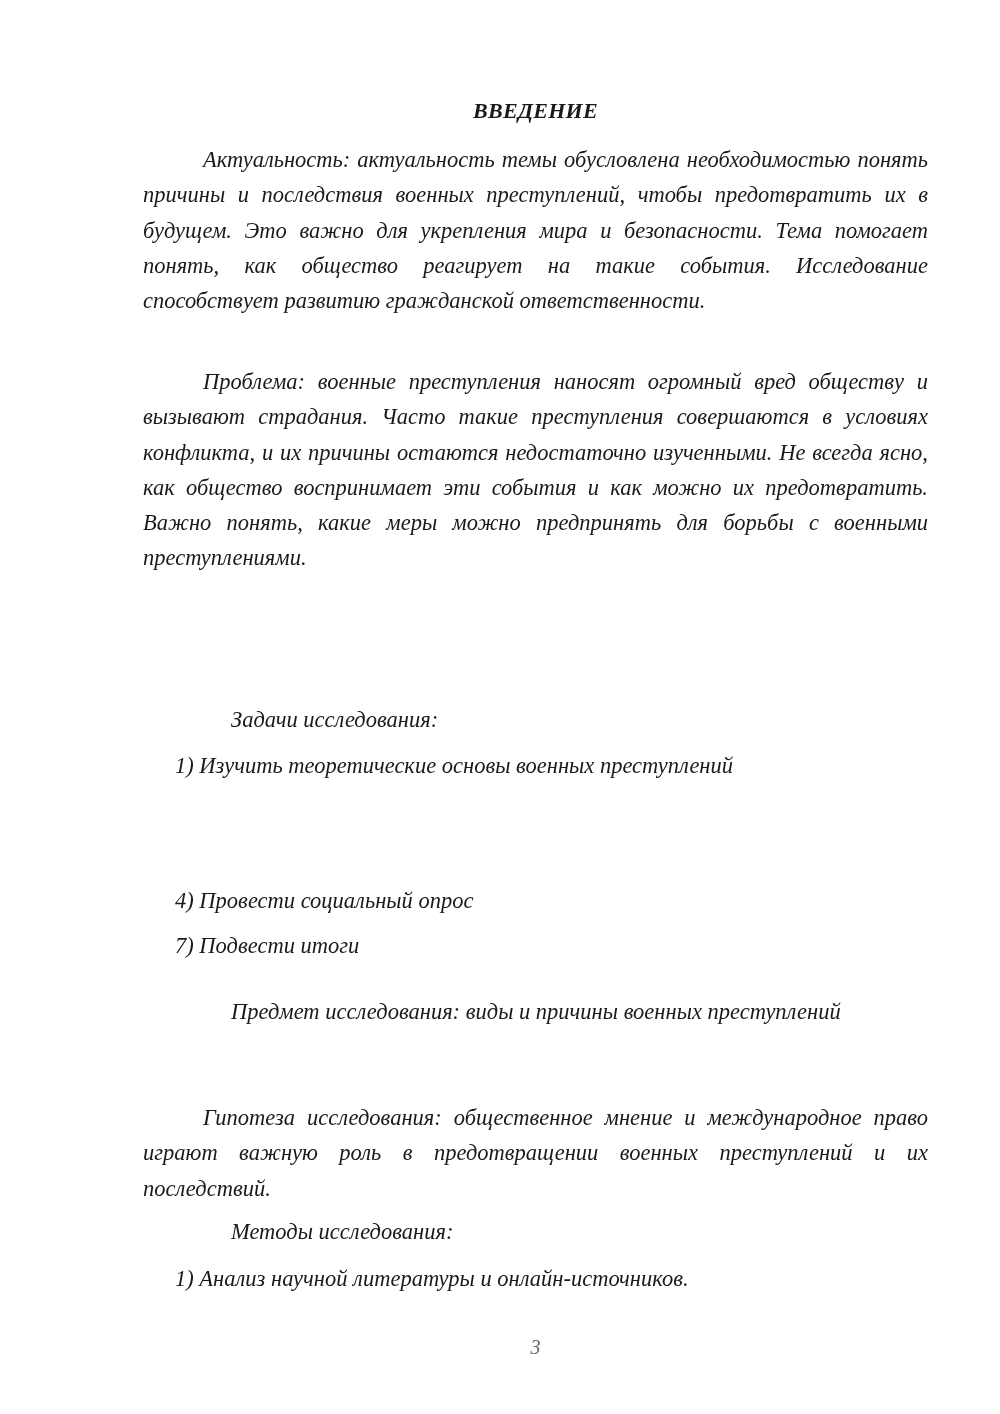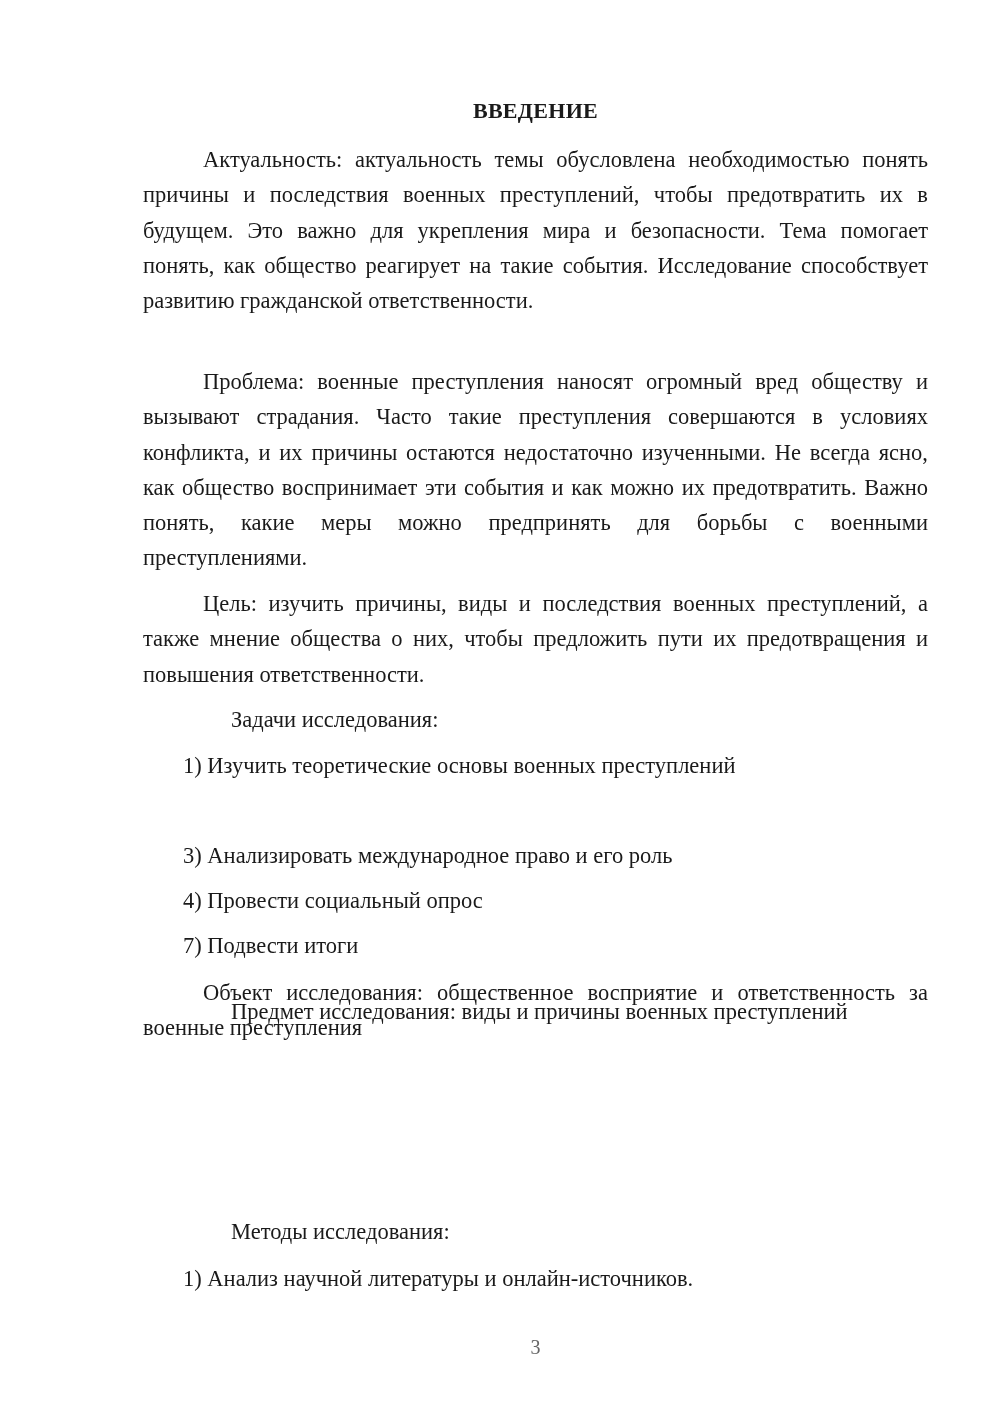--- a/index.html
+++ b/index.html
@@ -14,20 +14,21 @@
       overflow: hidden;
       font-family: "Liberation Serif", "DejaVu Serif", serif;
       color: #1a1a1a;
     }
     .page {
       position: absolute;
       left: 143px;
       top: 0;
       width: 785px;
       height: 1414px;
+      font-style: italic;
     }
     .title {
       position: absolute;
       top: 97px;
       left: 0;
       width: 785px;
       text-align: center;
       font-weight: bold;
       font-size: 22px;
       line-height: 28px;
@@ -39,21 +40,21 @@
       width: 785px;
       font-size: 22.5px;
       line-height: 35.3px;
       text-align: justify;
       text-indent: 60px;
       margin: 0;
     }
     .para.last-left { text-align-last: left; }
     .list-item {
       position: absolute;
-      left: 40px;
+      left: 32px;
       font-size: 22.5px;
       line-height: 30px;
       white-space: nowrap;
     }
     .plain-line {
       position: absolute;
       left: 60px;
       font-size: 22.5px;
       line-height: 30px;
       white-space: nowrap;
@@ -73,32 +74,30 @@
 <body>
 
 <div class="page">
 
   <div class="title">ВВЕДЕНИЕ</div>
 
   <p class="para" style="top:364px;">Проблема: военные преступления наносят огромный вред обществу и вызывают страдания. Часто такие преступления совершаются в условиях конфликта, и их причины остаются недостаточно изученными. Не всегда ясно, как общество воспринимает эти события и как можно их предотвратить. Важно понять, какие меры можно предпринять для борьбы с военными преступлениями.</p>
 
   <p class="para" style="top:142px;">Актуальность: актуальность темы обусловлена необходимостью понять причины и последствия военных преступлений, чтобы предотвратить их в будущем. Это важно для укрепления мира и безопасности. Тема помогает понять, как общество реагирует на такие события. Исследование способствует развитию гражданской ответственности.</p>
 
-  <p class="para" style="top:586px;">Цель: изучить причины, виды и последствия военных преступлений, а также мнение общества о них, чтобы предложить пути их предотвращения и повышения ответственности.</p>
 
   <div class="plain-line" style="top:705px;">Задачи исследования:</div>
 
   <div class="list-item" style="top:751px;">1) Изучить теоретические основы военных преступлений</div>
-  <div class="list-item" style="top:841px;">3) Анализировать международное право и его роль</div>
   <div class="list-item" style="top:886px;">4) Провести социальный опрос</div>
   <div class="list-item" style="top:931px;">7) Подвести итоги</div>
 
-  <p class="para last-left" style="top:975px;">Объект исследования: общественное восприятие и ответственность за военные преступления</p>
 
   <div class="plain-line" style="top:997px;">Предмет исследования: виды и причины военных преступлений</div>
 
+  <p class="para" style="top:1100px;">Гипотеза исследования: общественное мнение и международное право играют важную роль в предотвращении военных преступлений и их последствий.</p>
 
   <div class="plain-line" style="top:1217px;">Методы исследования:</div>
 
   <div class="list-item" style="top:1264px;">1) Анализ научной литературы и онлайн-источников.</div>
 
   <div class="page-number">3</div>
 </div>
 
 </body></html>

